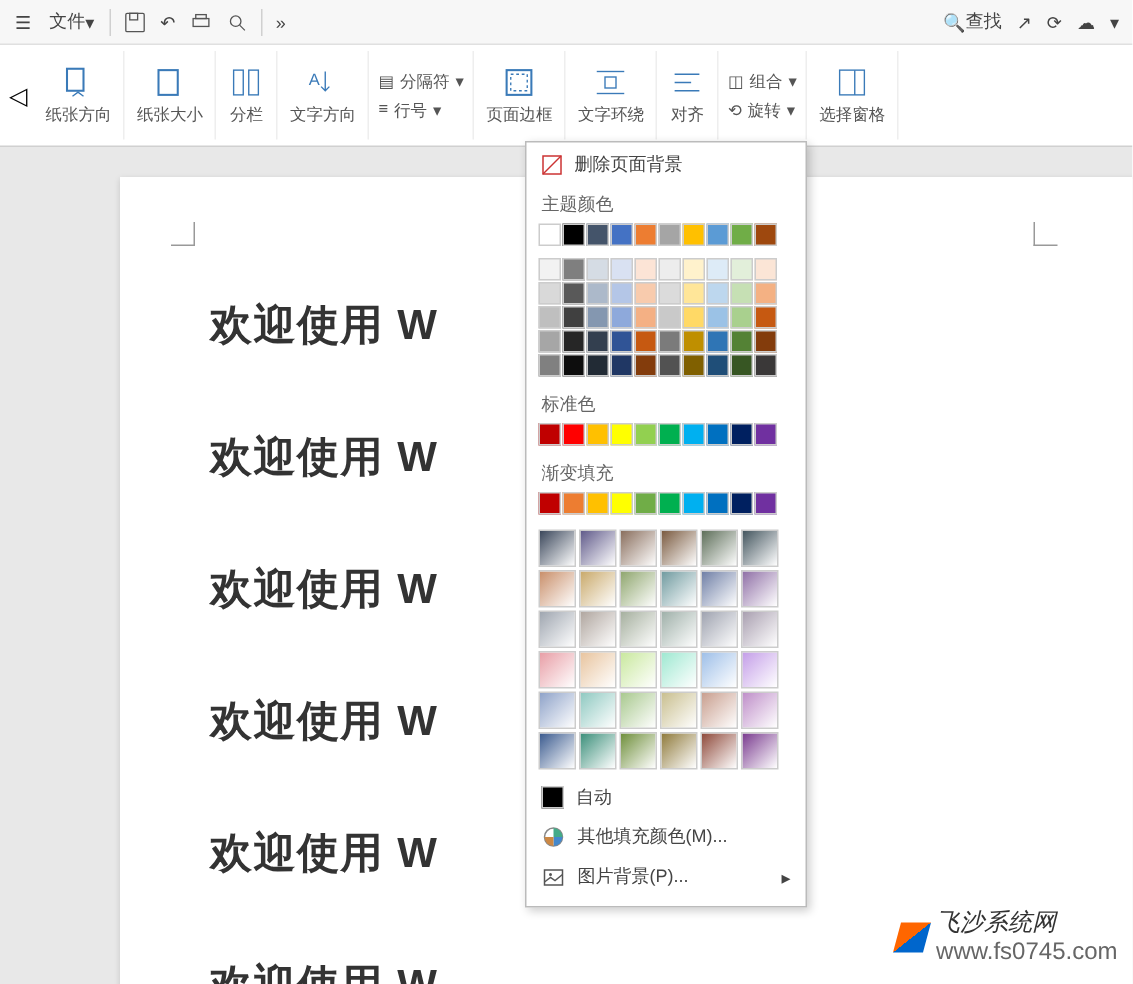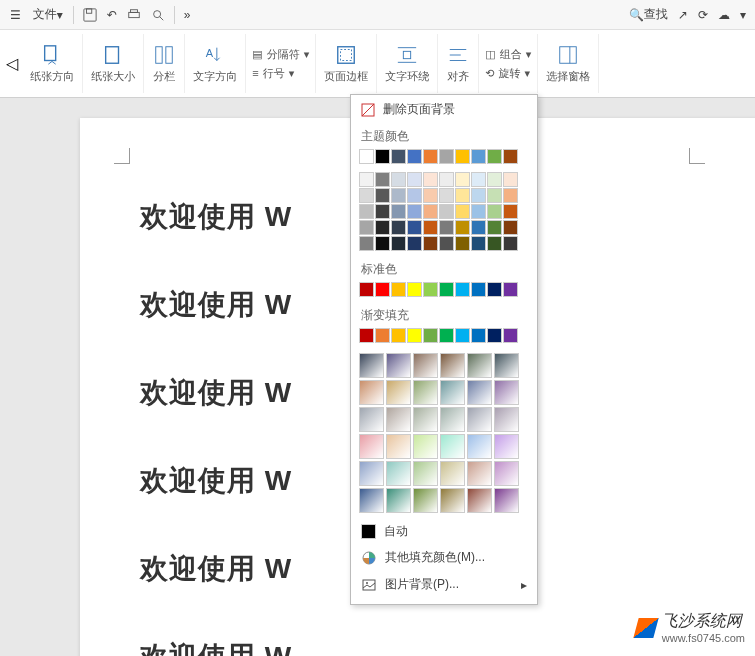--- a/index.html
+++ b/index.html
@@ -39,21 +39,21 @@
 .dropdown .sw { width: 15px; height: 15px; border: 1px solid #ccc; cursor: pointer; flex: 0 0 auto; }
 .dropdown .grad-grid { display: grid; grid-template-columns: repeat(6, 25px); grid-auto-rows: 25px; gap: 2px; padding: 4px 8px 6px; }
 .dropdown .gsw { border: 1px solid #ccc; cursor: pointer; }
 .dropdown .menu-item { display: flex; align-items: center; padding: 5px 10px; gap: 8px; cursor: pointer; }
 .dropdown .menu-item .mic { width: 16px; height: 16px; display:flex; align-items:center; justify-content:center; }
 .dropdown .auto-row { display:flex; align-items:center; padding:4px 10px; gap:8px; cursor:pointer; }
 
 
 .watermark { position: absolute; right: 10px; bottom: 12px; display: flex; align-items: center; gap: 6px; font-size: 16px; color: #333; font-style: italic; z-index: 20; }
 .watermark .logo { width: 20px; height: 20px; background: linear-gradient(135deg,#f60 50%,#06c 50%); transform: skewX(-15deg); }
-.watermark .sub { font-size: 11px; color: #666; font-style: normal; }
+.watermark .sub { font-size: 16px; color: #666; font-style: normal; }
 
 svg { display:block; }
 </style>
 </head>
 <body>
 
 <div class="menubar">
   <div class="menu-btn">☰</div>
   <div class="menu-btn"><span>文件</span> ▾</div>
   <div class="sep"></div>

